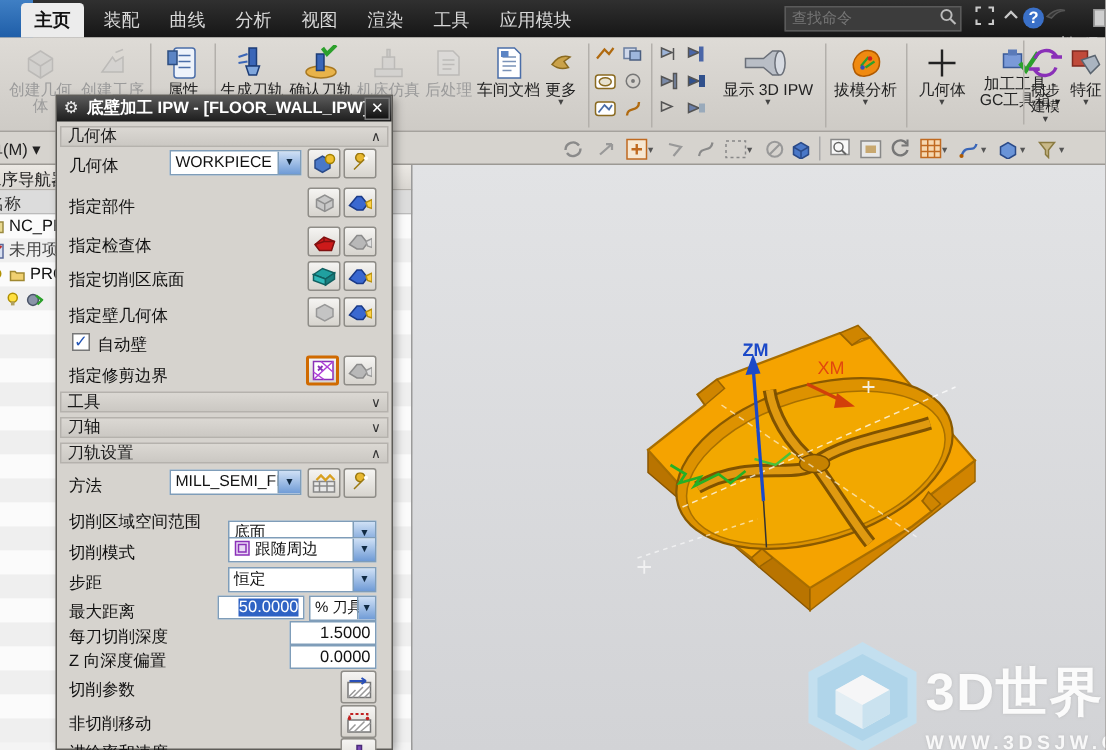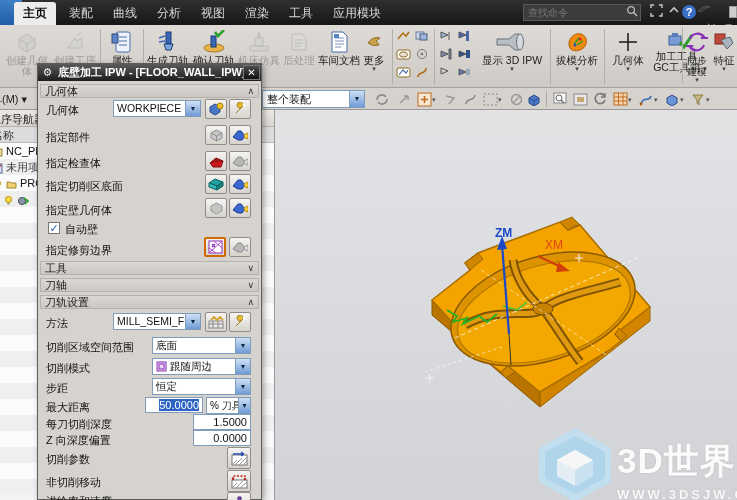--- a/index.html
+++ b/index.html
@@ -348,24 +348,20 @@
           <rect x="2" y="3" width="10" height="10" fill="#c04a3a" stroke="#802a20"></rect>
           <path d="M8 9l9-3 3 6-6 6z" fill="#aab4c0" stroke="#5a646f"></path>
         </svg>
       </div>
     <div class="rlb">特征</div>
     <div class="dn">▾</div>
   </div>
 
   <div id="toolbar2">
     <span id="menuM"><span>菜单(M)</span> ▾</span>
-    <div id="scopeCombo">
-      <span>整个装配</span>
-      <span class="combo-arrow">▼</span>
-    </div>
     <div class="t2ico" style="left:374px">
         <svg width="14" height="13" viewBox="0 0 14 13">
           <path d="M2 7a5 5 0 0 1 9-3M12 6a5 5 0 0 1-9 3" fill="none" stroke="#8a8a8a" stroke-width="1.6"></path>
         </svg>
       </div>
     <div class="t2ico" style="left:396px">
         <svg width="13" height="13" viewBox="0 0 13 13">
           <path d="M2 10L10 3m0 0h-4m4 0v4" fill="none" stroke="#999" stroke-width="1.5"></path>
         </svg>
       </div>
@@ -691,21 +687,21 @@
         </svg>
     </div>
     <div class="ibtn" style="left:191px;top:248px">
       <svg width="15" height="14" viewBox="0 0 15 14">
           <path d="M3 11l5-5a3 3 0 1 1 2-2l-5 5z" fill="#e8b830" stroke="#9a7810" stroke-width="1"></path>
           <circle cx="11" cy="3.5" r="1.4" fill="#fff"></circle>
         </svg>
     </div>
 
     <div class="drow-label" style="top:276px">切削区域空间范围</div>
-    <div class="dcombo" style="left:114px;top:273px;width:99px">
+    <div class="dcombo" style="left:114px;top:283px;width:99px">
       <span>底面</span><span class="combo-arrow">▼</span>
     </div>
 
     <div class="drow-label" style="top:297px">切削模式</div>
     <div class="dcombo" style="left:114px;top:294px;width:99px">
       <svg width="11" height="11" viewBox="0 0 11 11" style="vertical-align:-2px">
           <rect x="1" y="1" width="9" height="9" fill="#e8d8f4" stroke="#8a30b8"></rect>
           <rect x="3" y="3" width="5" height="5" fill="none" stroke="#8a30b8"></rect>
         </svg>
       <span>跟随周边</span><span class="combo-arrow">▼</span>

